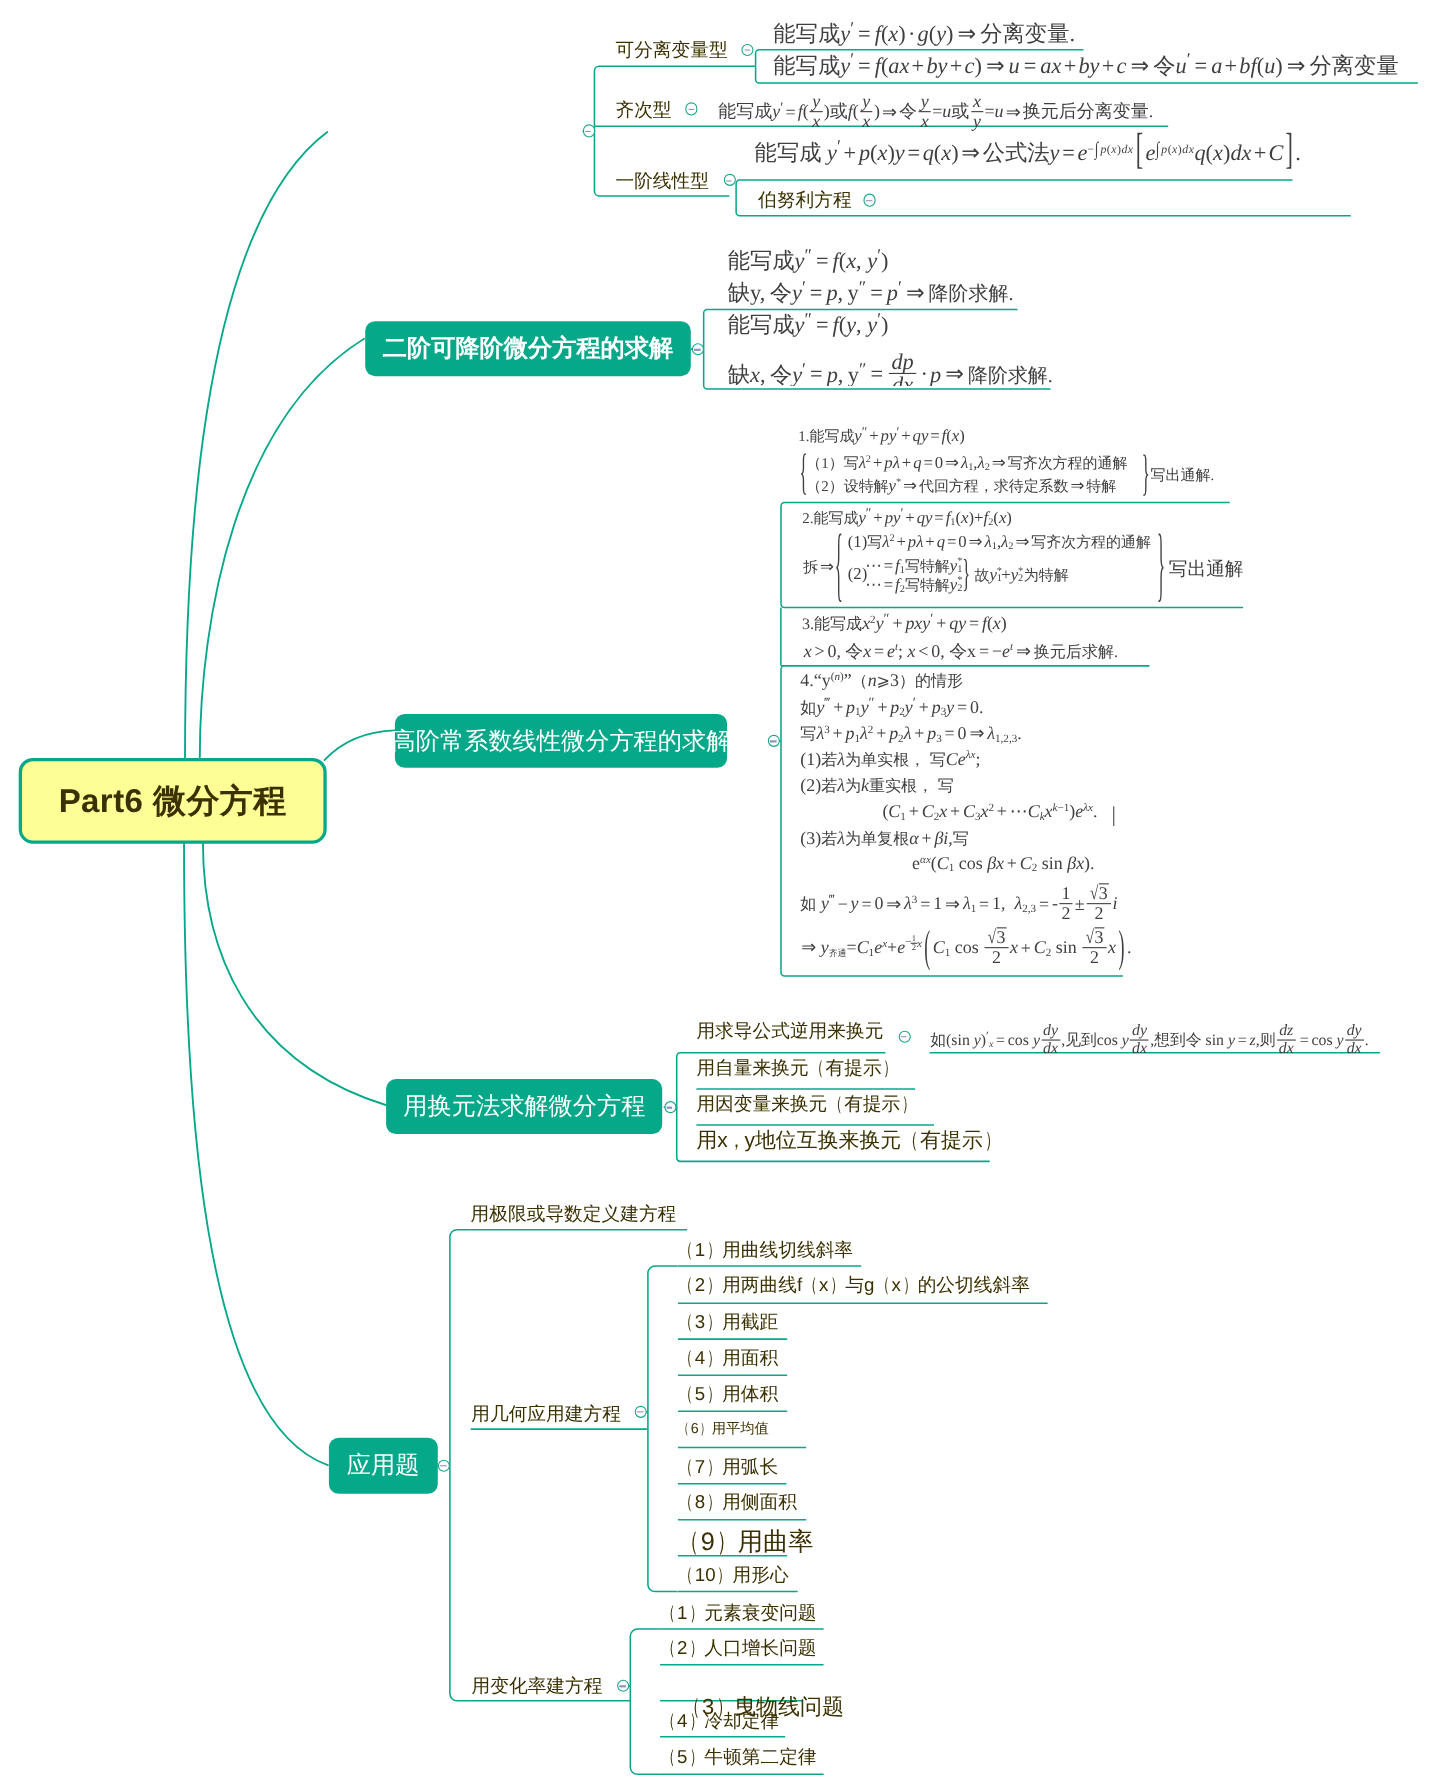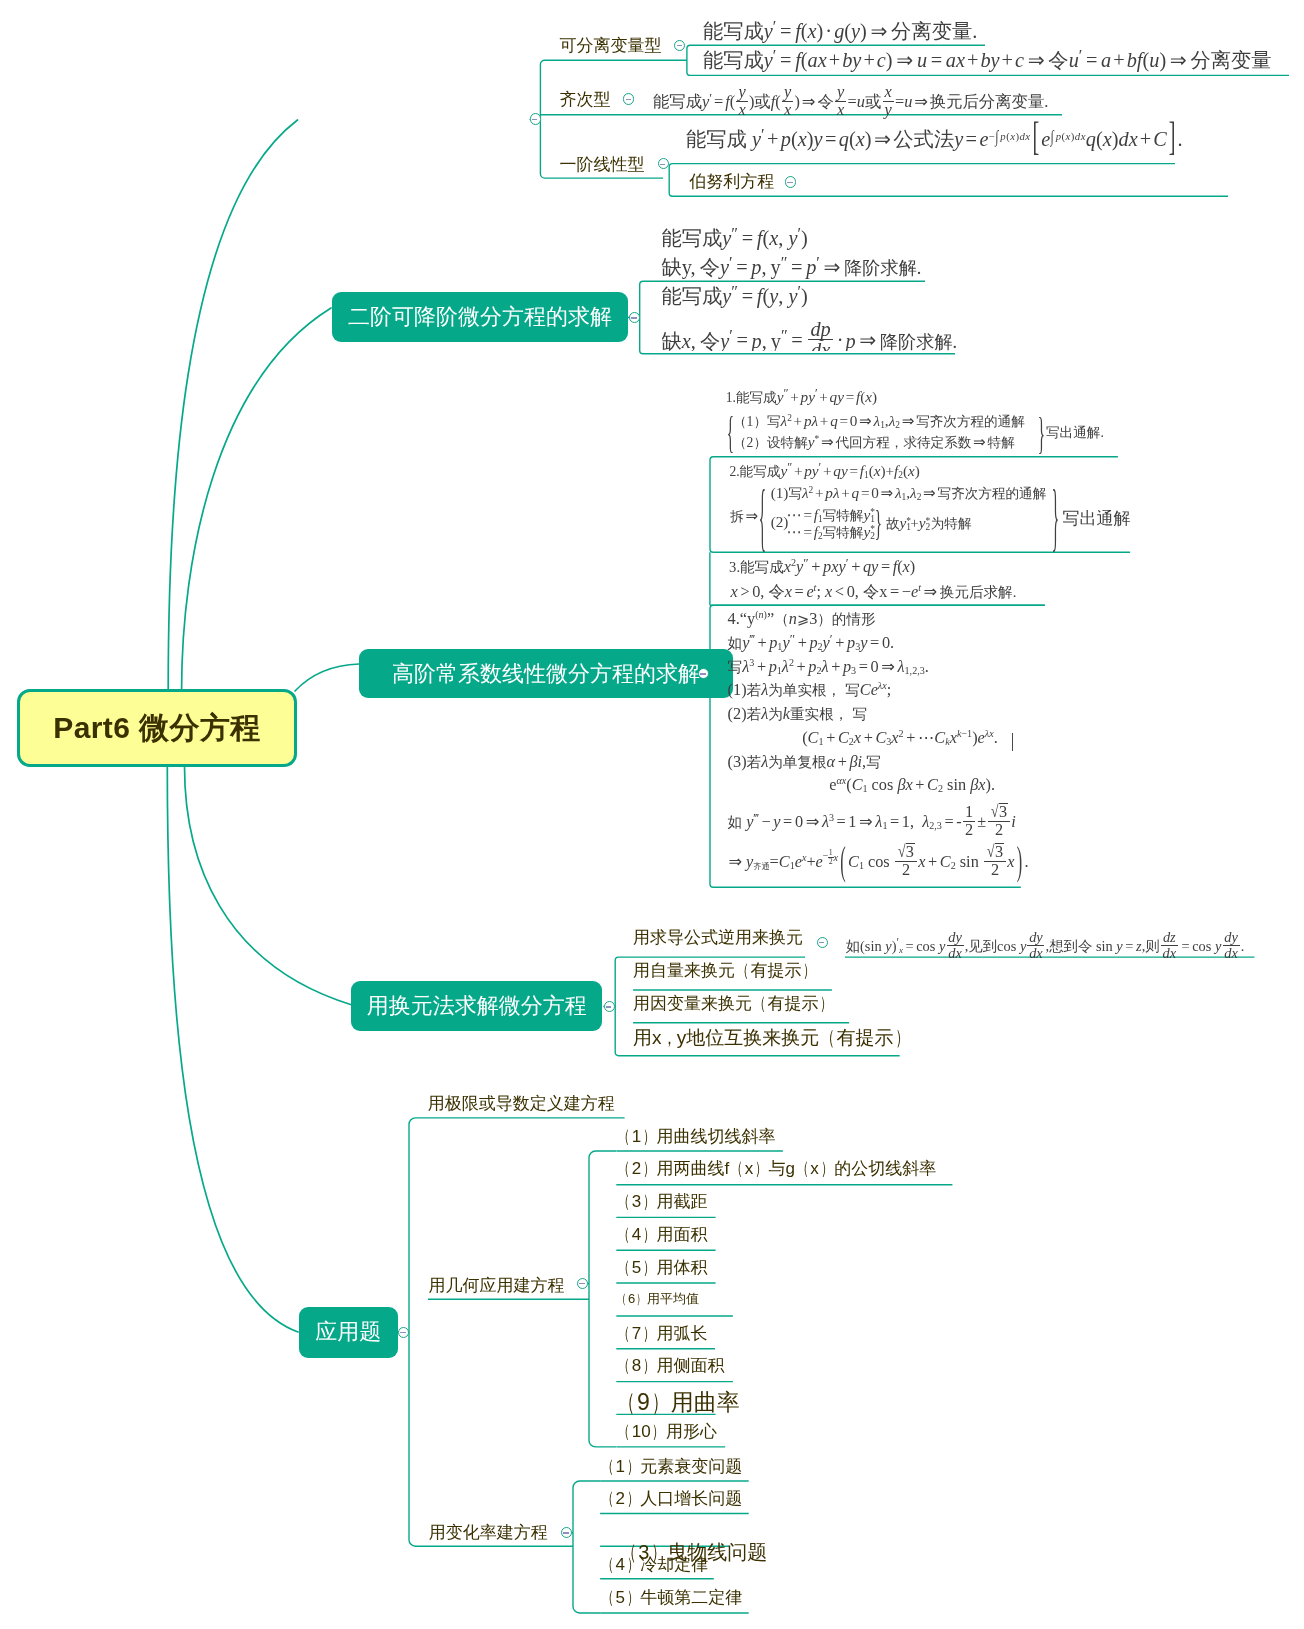--- a/index.html
+++ b/index.html
@@ -92,24 +92,24 @@
     <path d="M295 691 C 310 675, 330 665, 359 664"></path>
     <path d="M184.5 766.5 C 184.5 860, 222 965, 352 1005"></path>
     <path d="M167.3 766.5 C 167.3 990, 182 1290, 298 1332"></path>
   </g>
 </svg>
 
 <div class="root-node" style="left:17px;top:689px;width:280px;height:78px;">
   <span>Part6 微分方程</span>
 </div>
 
-<div class="b-node" style="left:332px;top:292px;width:296px;height:50px;">
+<div class="b-node" style="left:332px;top:292px;width:296px;height:50px;font-weight:bold;">
   <span>二阶可降阶微分方程的求解</span>
 </div>
-<div class="b-node" style="left:359px;top:649px;width:374px;height:49px;">
+<div class="b-node" style="left:359px;top:649px;width:302px;height:49px;">
   <span>高阶常系数线性微分方程的求解</span>
 </div>
 <div class="b-node" style="left:351px;top:981.3px;width:251.4px;height:50.2px;">
   <span>用换元法求解微分方程</span>
 </div>
 <div class="b-node" style="left:299px;top:1307.2px;width:98.5px;height:50.6px;">
   <span>应用题</span>
 </div>
 
 <svg class="lines" viewBox="0 0 1304 1629" xmlns="http://www.w3.org/2000/svg">

